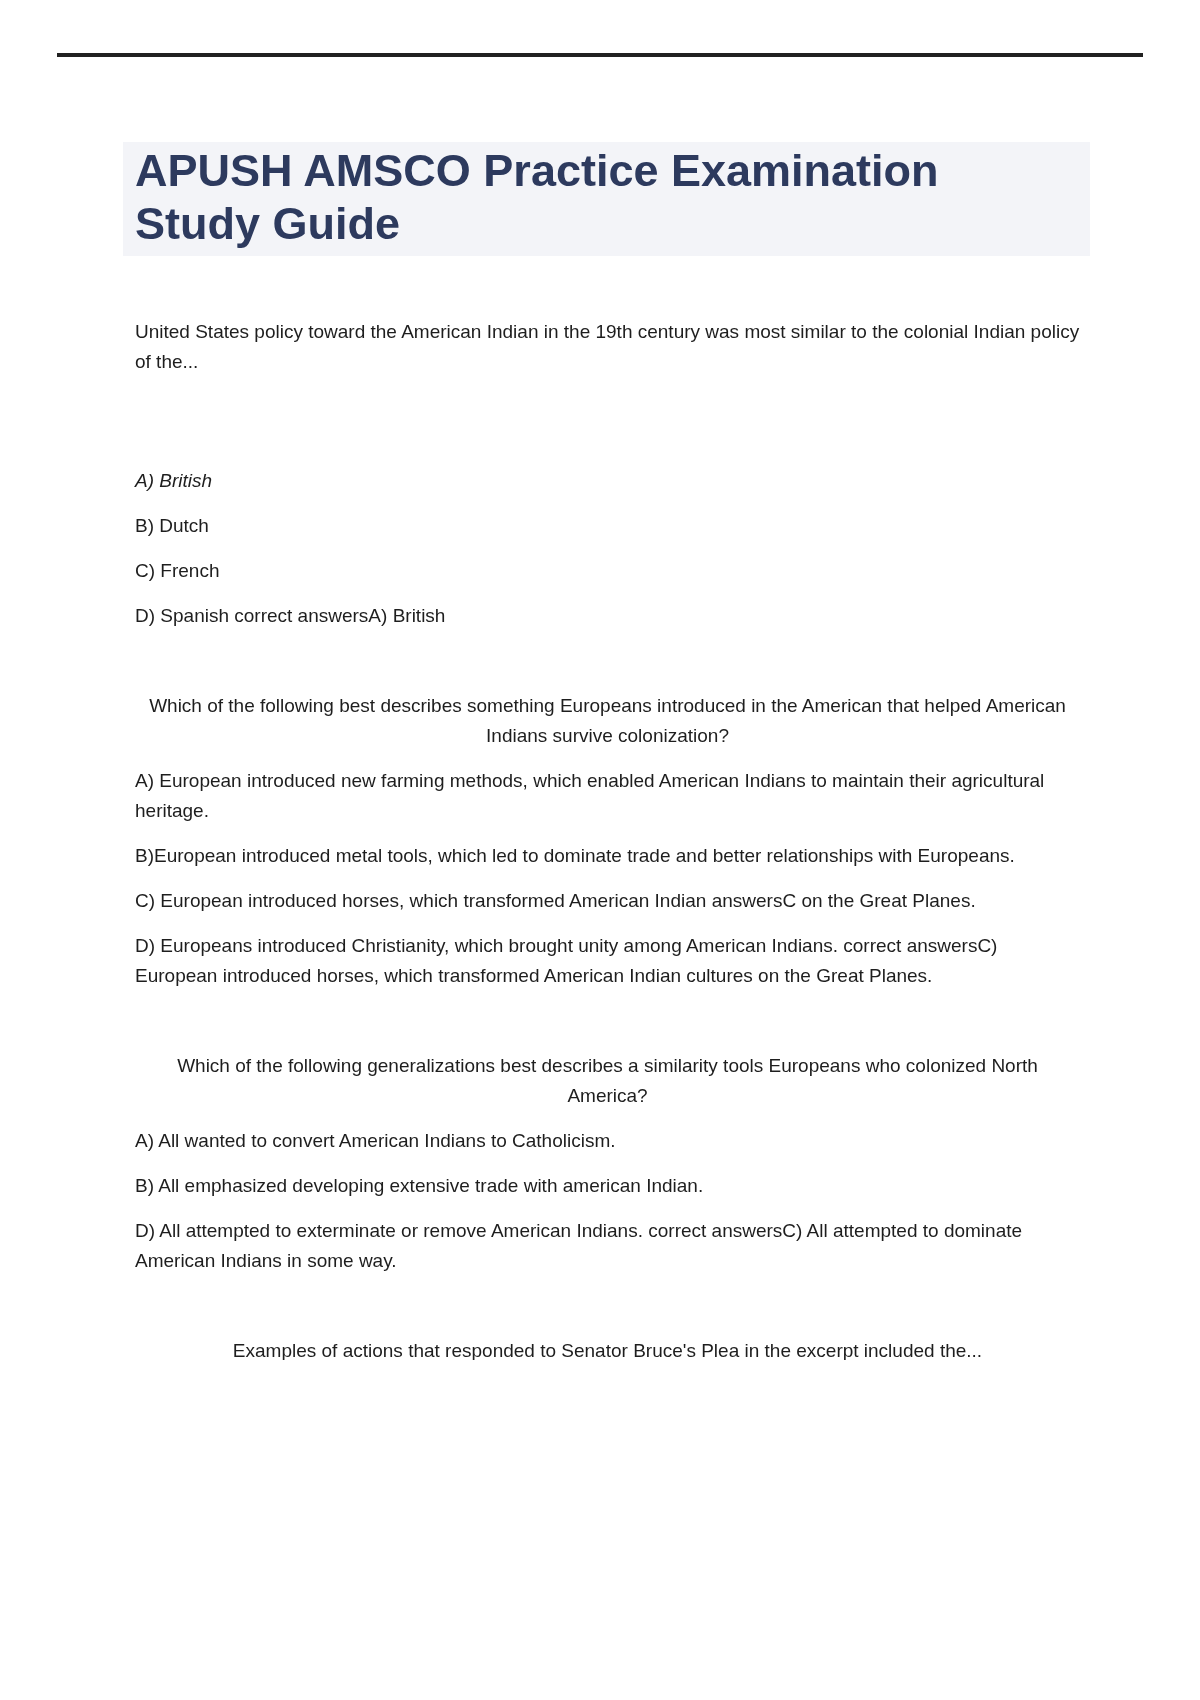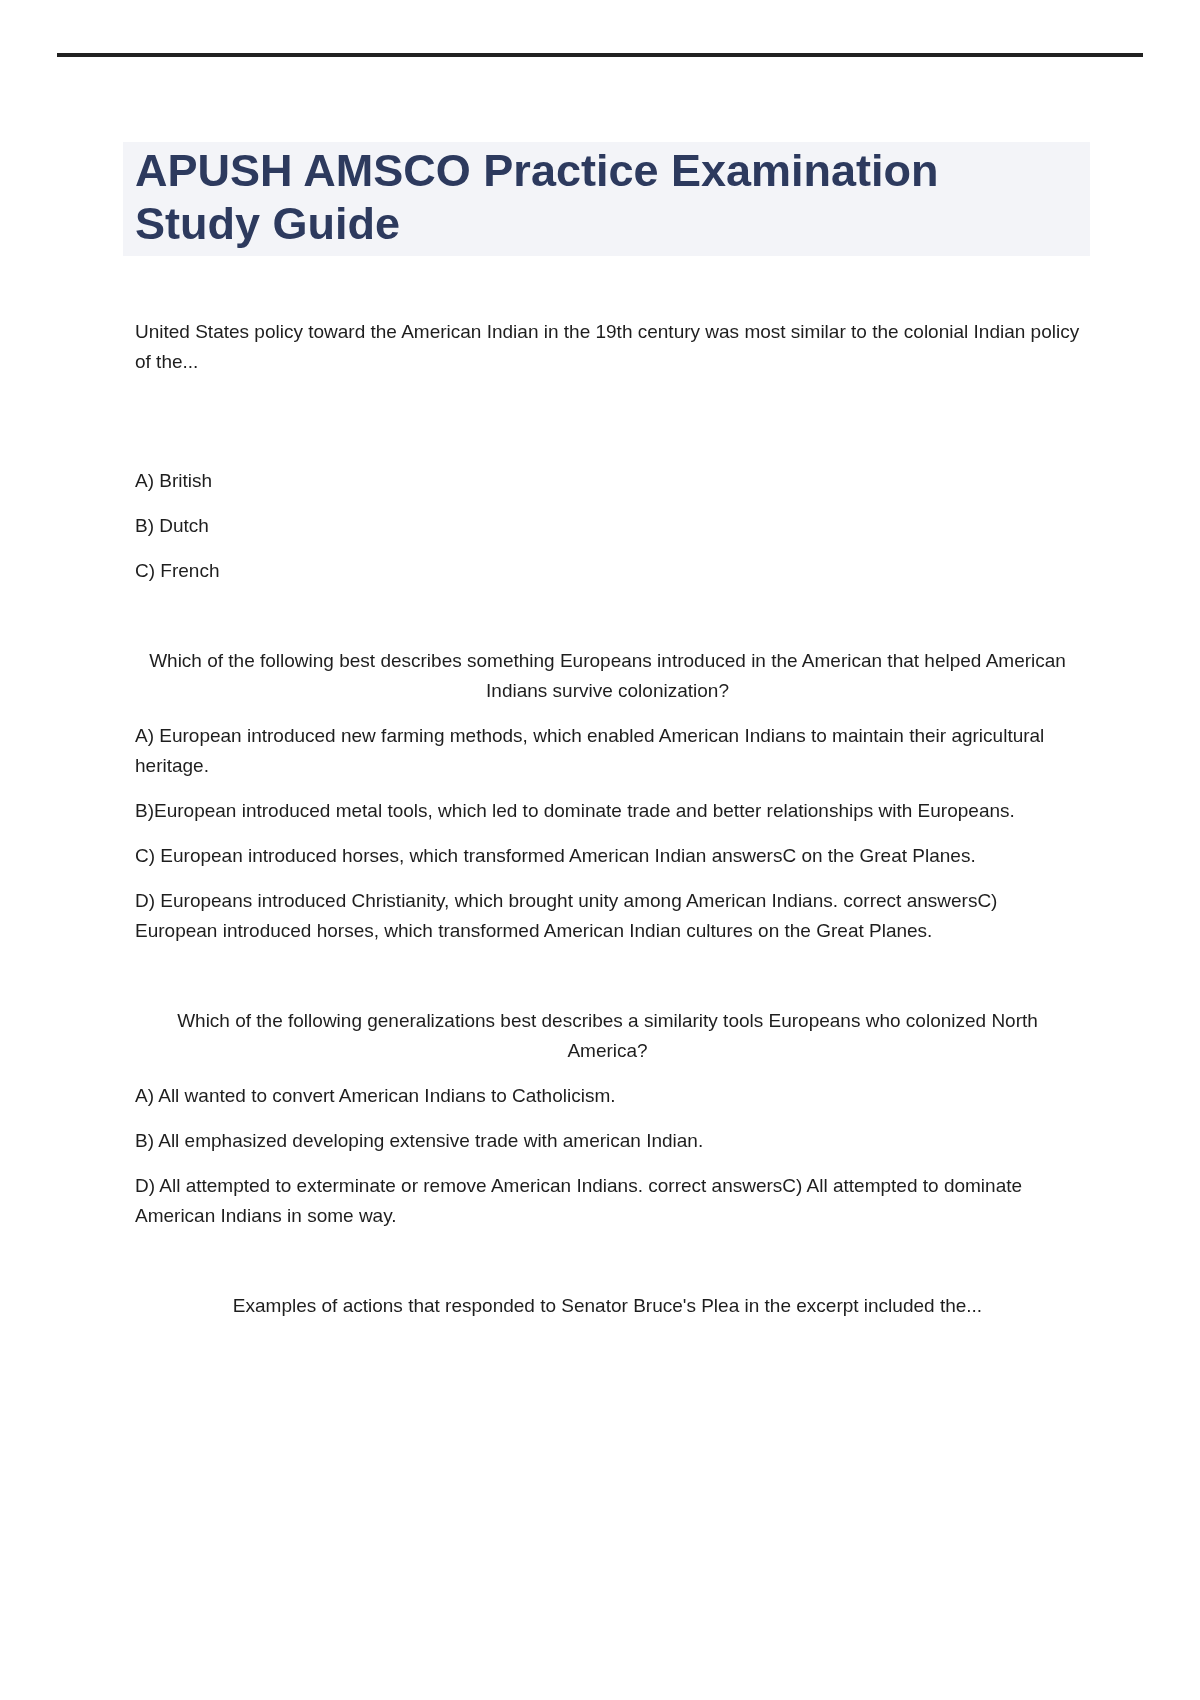--- a/index.html
+++ b/index.html
@@ -33,35 +33,36 @@
   .para {
     margin:0 0 0 135px;
     width:945px;
     font-size:19px;
     line-height:30px;
     color:#1e1e1e;
   }
   .mt-first { margin-top:61px; }
   .mt-sm   { margin-top:15px; }
   .mt-lg   { margin-top:60px;text-align:center; }
-  .mt-xl   { margin-top:89px; }
+  .mt-xl   { margin-top:89px;font-style:italic; }
 </style>
 </head>
 <body>
 
 <div class="page">
 
   <div class="rule rule-top"></div>
 
   <h1 class="title"><span>APUSH AMSCO Practice Examination</span><br><span>Study Guide</span></h1>
 
   <p class="para mt-first">United States policy toward the American Indian in the 19th century was most similar to the colonial Indian policy of the...</p>
   <p class="para mt-xl">A) British</p>
   <p class="para mt-sm">B) Dutch</p>
   <p class="para mt-sm">C) French</p>
+  <p class="para mt-sm">D) Spanish correct answersA) British</p>
 
   <p class="para mt-lg">Which of the following best describes something Europeans introduced in the American that helped American Indians survive colonization?</p>
   <p class="para mt-sm">A) European introduced new farming methods, which enabled American Indians to maintain their agricultural heritage.</p>
   <p class="para mt-sm">B)European introduced metal tools, which led to dominate trade and better relationships with Europeans.</p>
   <p class="para mt-sm">C) European introduced horses, which transformed American Indian answersC on the Great Planes.</p>
   <p class="para mt-sm">D) Europeans introduced Christianity, which brought unity among American Indians. correct answersC) European introduced horses, which transformed American Indian cultures on the Great Planes.</p>
 
   <p class="para mt-lg">Which of the following generalizations best describes a similarity tools Europeans who colonized North America?</p>
   <p class="para mt-sm">A) All wanted to convert American Indians to Catholicism.</p>
   <p class="para mt-sm">B) All emphasized developing extensive trade with american Indian.</p>

